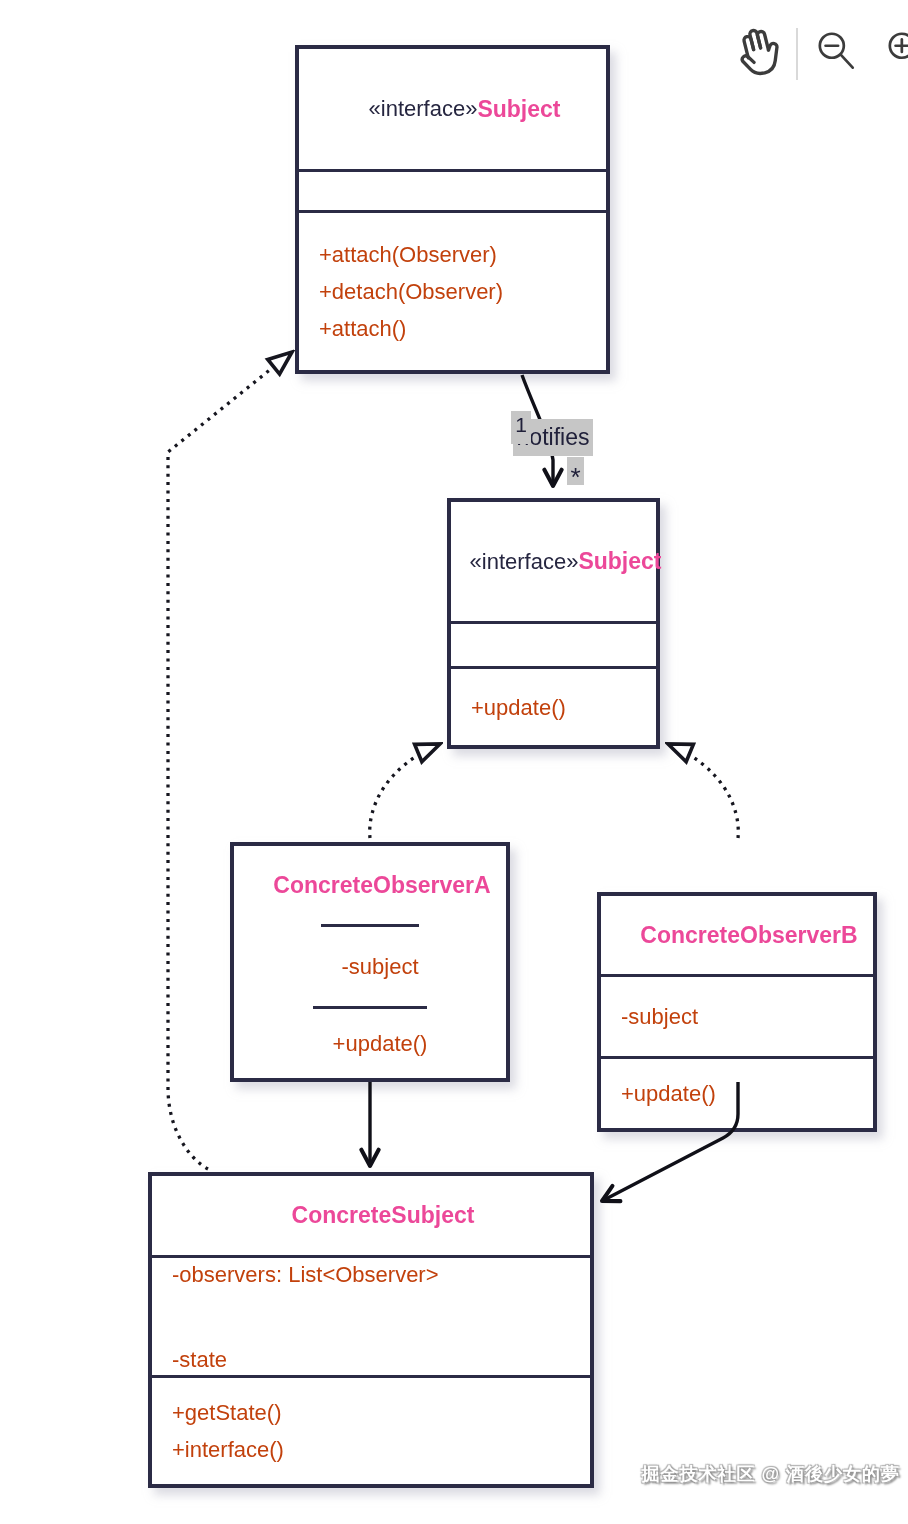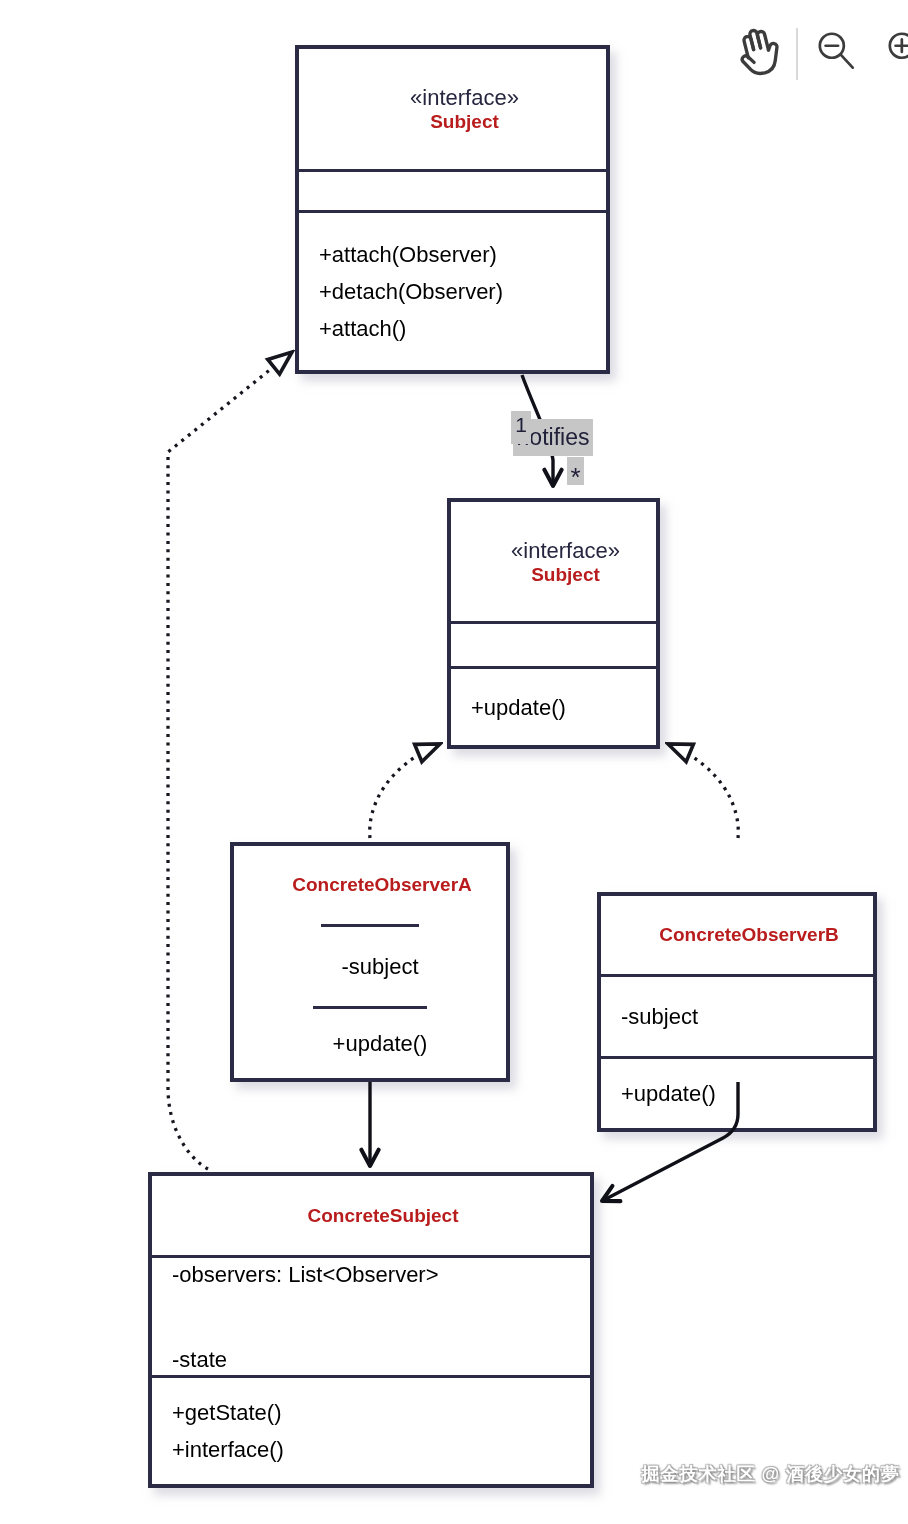--- a/index.html
+++ b/index.html
@@ -15,26 +15,26 @@
     position:absolute;
     background:#ffffff;
     border:4px solid #2b2b45;
     box-sizing:border-box;
     display:flex;flex-direction:column;
     box-shadow:6px 7px 9px rgba(185,185,200,.5);
     z-index:1;
   }
   .cmp{box-sizing:border-box;flex-shrink:0;}
   .cmp + .cmp{border-top:3px solid #2b2b45;}
-  .cmp.title{display:flex;flex-direction:column;align-items:center;justify-content:center;padding-left:24px;}
+  .cmp.title{display:flex;align-items:center;justify-content:center;padding-left:24px;}
   .stereotype{font-size:22px;color:#262640;}
-  .cls-name{font-size:19px;font-weight:bold;color:#b91c1c;}
+  .cls-name{font-size:23px;font-weight:bold;color:#ec4899;}
   .cmp.list{display:flex;flex-direction:column;justify-content:center;padding-left:20px;}
   .cmp.methods{flex:1;}
-  .member{font-size:22px;line-height:37px;color:#000000;white-space:nowrap;}
+  .member{font-size:22px;line-height:37px;color:#c2410c;white-space:nowrap;}
 
   .box-subject{left:295px;top:45px;width:315px;height:329px;}
   .box-subject .title{height:120px;}
   .box-subject .attrs{height:41px;}
 
   .box-observer{left:447px;top:498px;width:213px;height:251px;}
   .box-observer .title{height:119px;}
   .box-observer .attrs{height:45px;}
 
   .box-coa{left:230px;top:842px;width:280px;height:240px;align-items:center;}

